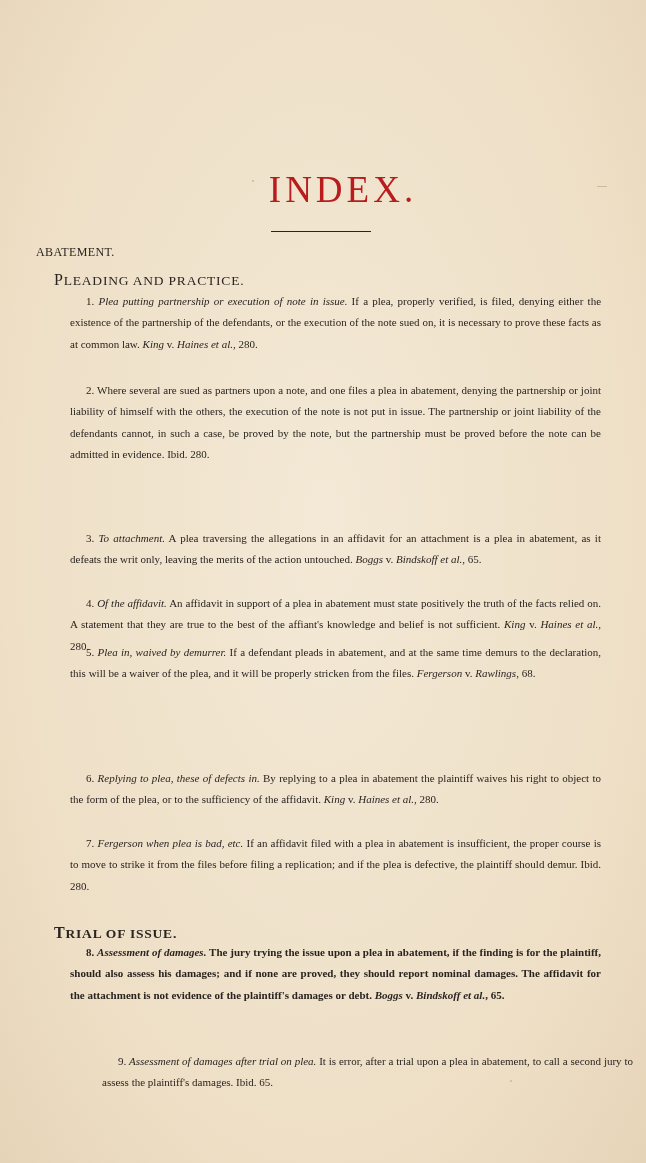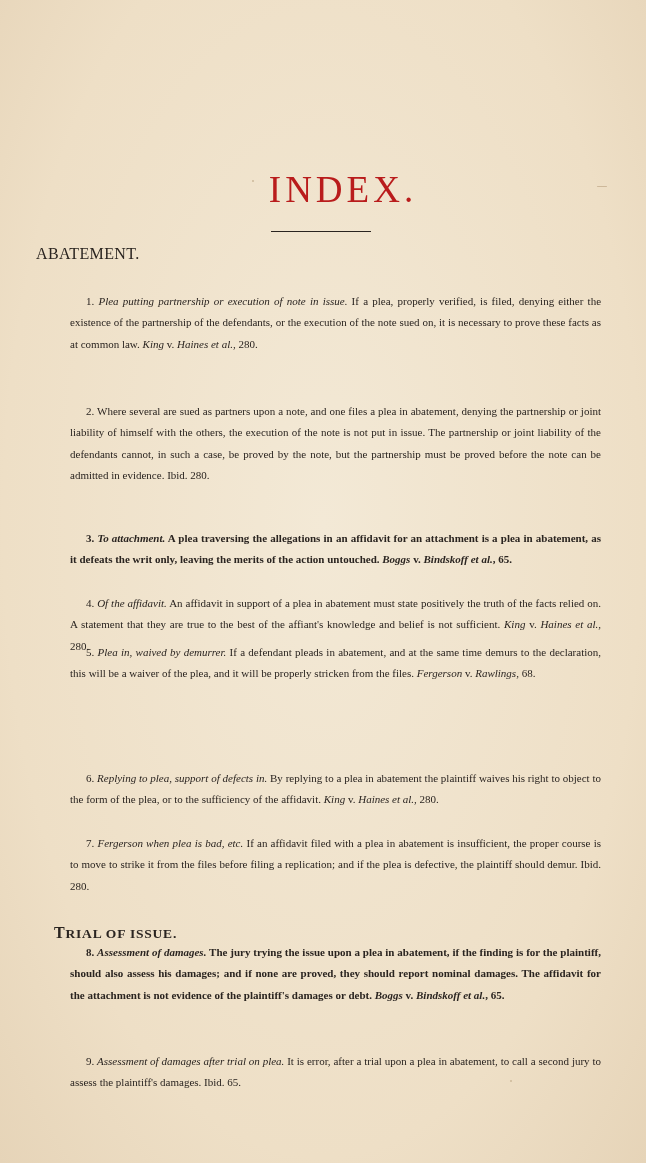--- a/index.html
+++ b/index.html
@@ -15,67 +15,68 @@
   .title {
     position: absolute; left: 0; width: 646px; top: 168px; text-align: center;
     font-size: 37px; letter-spacing: 4px; font-weight: normal; color: #b91c1c;
     padding-left: 0; box-sizing: border-box; margin-left: 20px;
   }
   .rule {
     position: absolute; top: 231px; left: 271px; width: 100px; height: 0;
     border-top: 1.6px solid #2a2420;
   }
   .heading {
-    position: absolute; left: 36px; top: 245px; font-size: 16px; letter-spacing: 0.4px;
+    position: absolute; left: 36px; top: 245px; font-size: 12px; letter-spacing: 0.4px;
   }
   .sub {
     position: absolute; left: 54px; font-size: 13.5px; letter-spacing: 0.8px;
   }
   .sub .big { font-size: 16px; }
   .sub1 { top: 271px; }
   .sub2 { top: 924px; font-weight: bold; }
   .entry {
     position: absolute; left: 70px; width: 531px;
     font-size: 11px; line-height: 21.4px; text-align: justify;
     text-indent: 16px;
   }
   .entry i { font-style: italic; }
   .e1 { top: 291px; }
-  .e2 { top: 401px; }
-  .e3 { top: 528px; font-weight: bold; }
+  .e2 { top: 380px; }
+  .e3 { top: 528px; }
   .e4 { top: 593px; font-family: Liberation Serif, serif; }
   .e5 { top: 642px; }
   .e6 { top: 768px; }
   .e7 { top: 833px; }
   .e8 { top: 942px; font-weight: bold; }
-  .e9 { top: 1051px; }
+  .e9 { top: 1051px; margin-left: 32px; }
   .speck { position: absolute; width: 2px; height: 2px; background: #cdb89a; border-radius: 1px; }
 </style>
 </head>
 <body>
 
 <div class="page">
 
   <div class="title">INDEX.</div>
   <div class="rule"></div>
 
   <div class="heading">ABATEMENT.</div>
 
+  <div class="sub sub1"><span class="big">P</span><span>LEADING AND PRACTICE.</span></div>
 
   <div class="entry e1"><span>1.</span> <i>Plea putting partnership or execution of note in issue.</i> <span>If a plea, properly verified, is filed, denying either the existence of the partnership of the defendants, or the execution of the note sued on, it is necessary to prove these facts as at common law.</span> <i>King</i> <span>v.</span> <i>Haines et al.</i><span>, 280.</span></div>
 
   <div class="entry e2"><span>2.</span> <span>Where several are sued as partners upon a note, and one files a plea in abatement, denying the partnership or joint liability of himself with the others, the execution of the note is not put in issue. The partnership or joint liability of the defendants cannot, in such a case, be proved by the note, but the partnership must be proved before the note can be admitted in evidence.</span> <span>Ibid. 280.</span></div>
 
   <div class="entry e3"><span>3.</span> <i>To attachment.</i> <span>A plea traversing the allegations in an affidavit for an attachment is a plea in abatement, as it defeats the writ only, leaving the merits of the action untouched.</span> <i>Boggs</i> <span>v.</span> <i>Bindskoff et al.</i><span>, 65.</span></div>
 
   <div class="entry e4"><span>4.</span> <i>Of the affidavit.</i> <span>An affidavit in support of a plea in abatement must state positively the truth of the facts relied on. A statement that they are true to the best of the affiant's knowledge and belief is not sufficient.</span> <i>King</i> <span>v.</span> <i>Haines et al.</i><span>, 280.</span></div>
 
   <div class="entry e5"><span>5.</span> <i>Plea in, waived by demurrer.</i> <span>If a defendant pleads in abatement, and at the same time demurs to the declaration, this will be a waiver of the plea, and it will be properly stricken from the files.</span> <i>Fergerson</i> <span>v.</span> <i>Rawlings</i><span>, 68.</span></div>
 
-  <div class="entry e6"><span>6.</span> <i>Replying to plea, support of defects in.</i> <span>By replying to a plea in abatement the plaintiff waives his right to object to the form of the plea, or to the sufficiency of the affidavit.</span> <i>King</i> <span>v.</span> <i>Haines et al.</i><span>, 280.</span></div>
+  <div class="entry e6"><span>6.</span> <i>Replying to plea, these of defects in.</i> <span>By replying to a plea in abatement the plaintiff waives his right to object to the form of the plea, or to the sufficiency of the affidavit.</span> <i>King</i> <span>v.</span> <i>Haines et al.</i><span>, 280.</span></div>
 
   <div class="entry e7"><span>7.</span> <i>Fergerson when plea is bad, etc.</i> <span>If an affidavit filed with a plea in abatement is insufficient, the proper course is to move to strike it from the files before filing a replication; and if the plea is defective, the plaintiff should demur.</span> <span>Ibid. 280.</span></div>
 
   <div class="sub sub2"><span class="big">T</span><span>RIAL OF ISSUE.</span></div>
 
   <div class="entry e8"><span>8.</span> <i>Assessment of damages.</i> <span>The jury trying the issue upon a plea in abatement, if the finding is for the plaintiff, should also assess his damages; and if none are proved, they should report nominal damages. The affidavit for the attachment is not evidence of the plaintiff's damages or debt.</span> <i>Boggs</i> <span>v.</span> <i>Bindskoff et al.</i><span>, 65.</span></div>
 
   <div class="entry e9"><span>9.</span> <i>Assessment of damages after trial on plea.</i> <span>It is error, after a trial upon a plea in abatement, to call a second jury to assess the plaintiff's damages.</span> <span>Ibid. 65.</span></div>
 
   <div class="speck" style="left:597px;top:186px;width:10px;height:1px;"></div>

